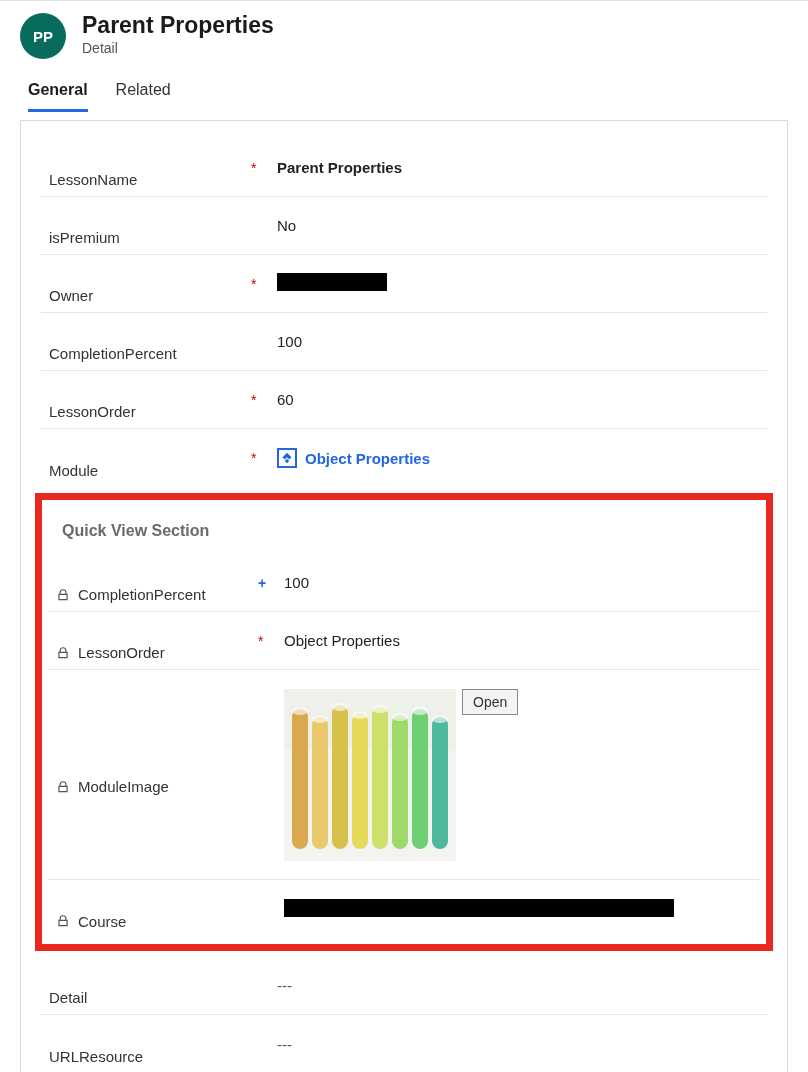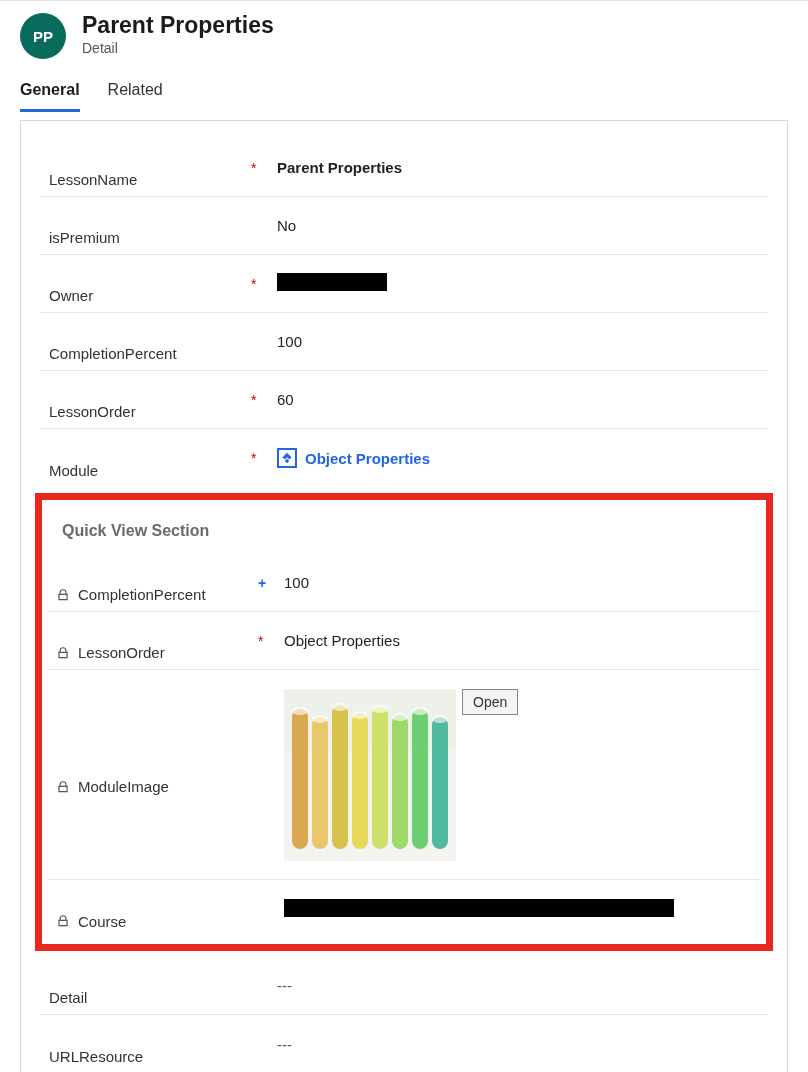--- a/index.html
+++ b/index.html
@@ -44,20 +44,21 @@
   .page-subtitle {
     font-size: 14px;
     color: #555;
     margin-top: 2px;
   }
   .tabs {
     display: flex;
     gap: 28px;
     padding: 4px 20px 0 20px;
     border-bottom: 0;
+    margin-left: 8px;
   }
   .tab {
     font-size: 16px;
     padding: 8px 0 10px 0;
     color: #333;
     cursor: pointer;
     border-bottom: 3px solid transparent;
     font-weight: 400;
   }
   .tab.active {

